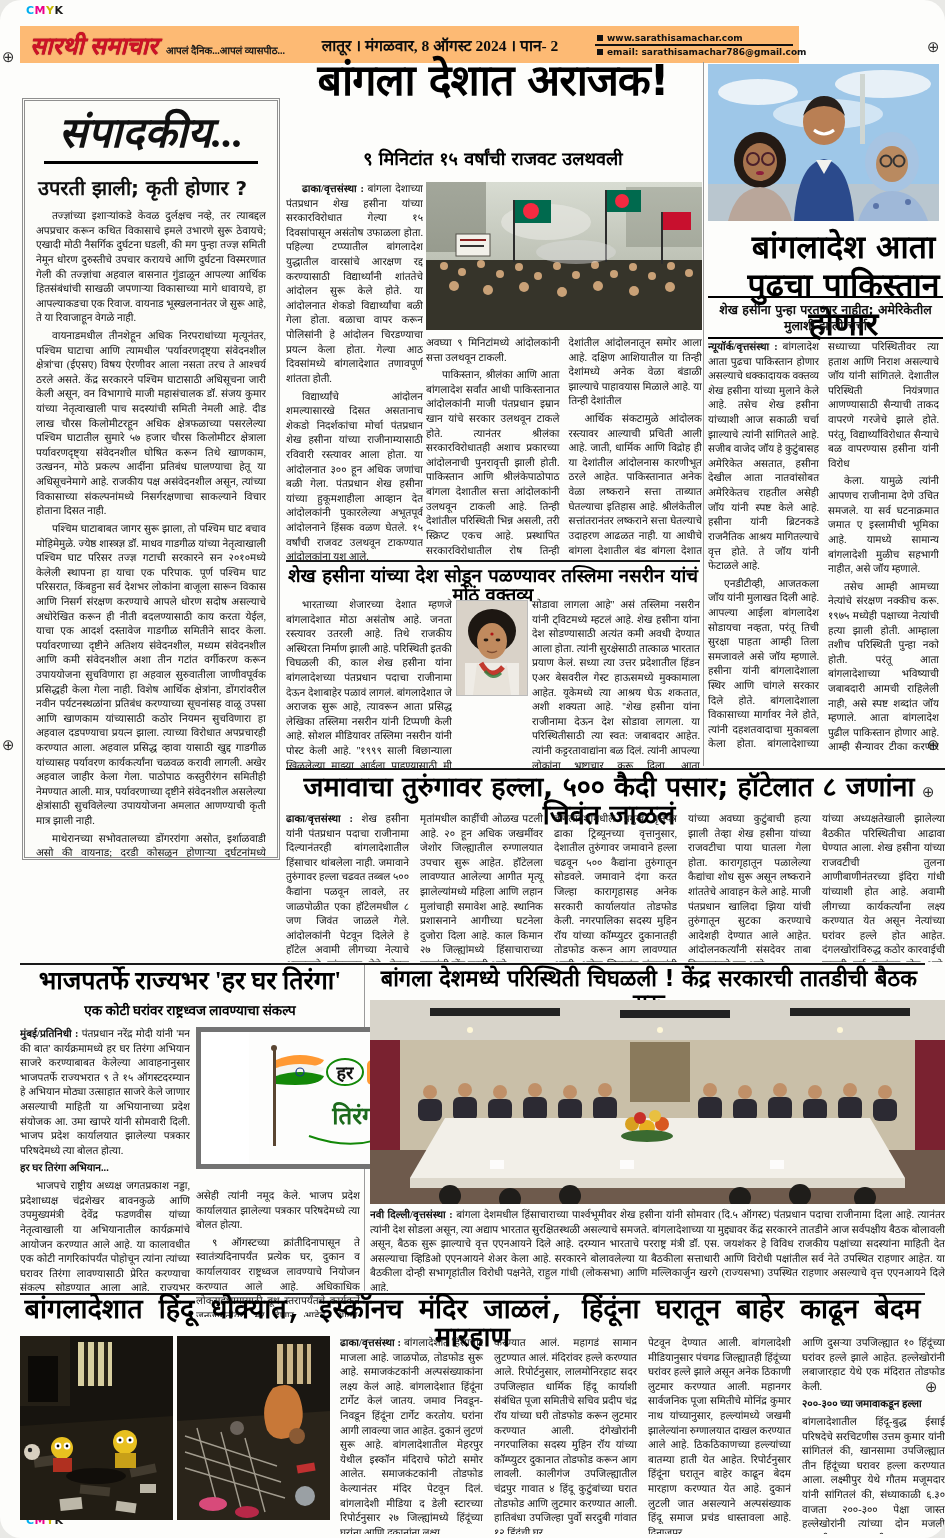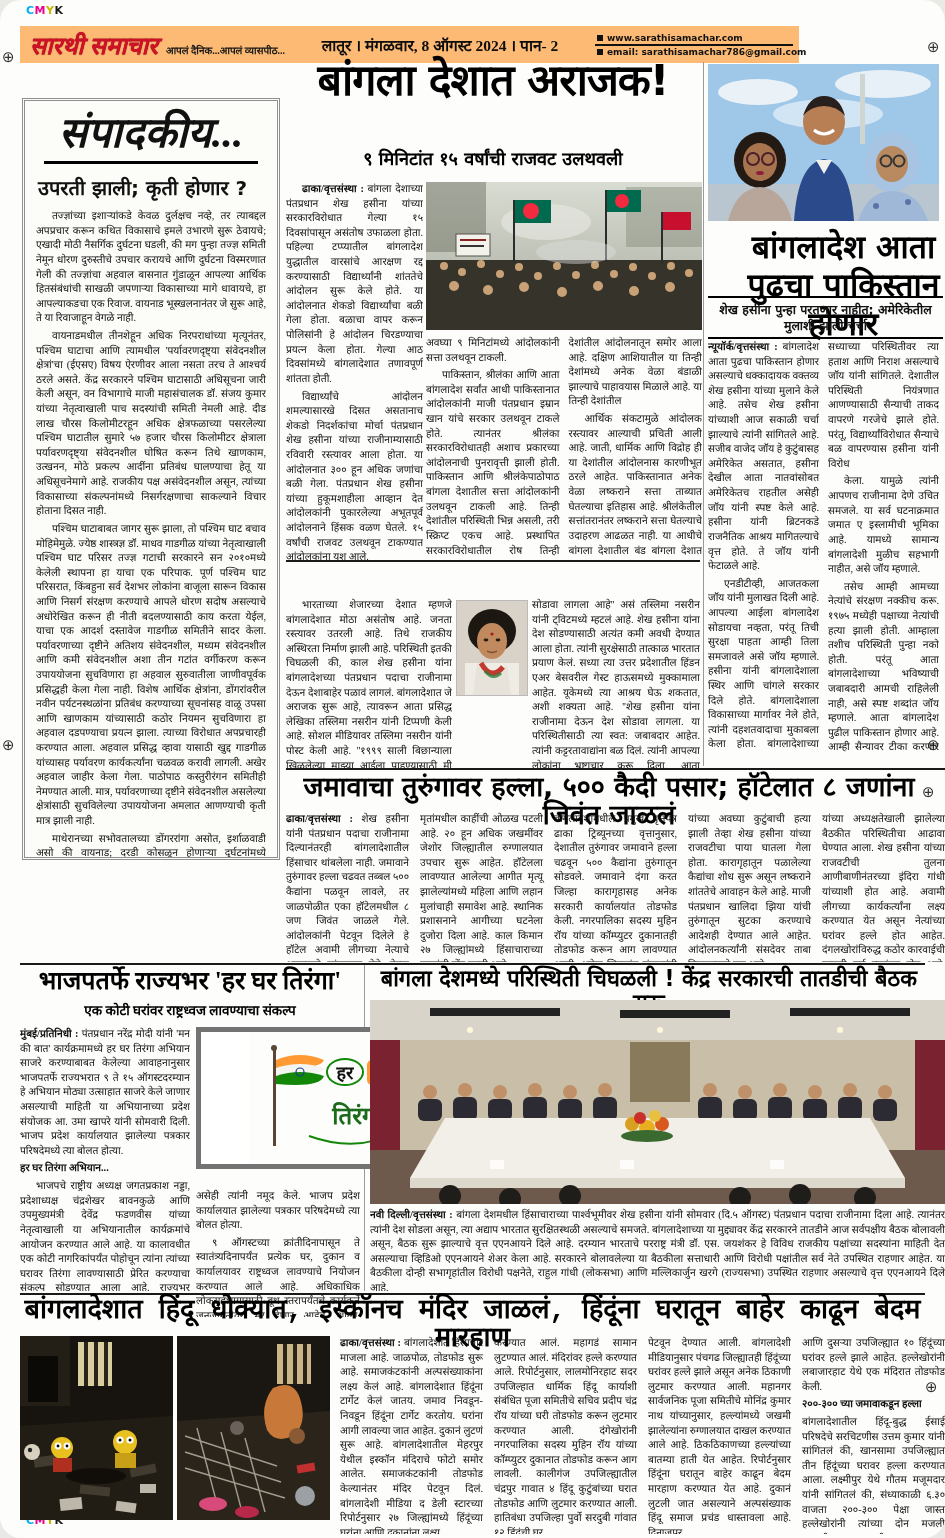--- a/index.html
+++ b/index.html
@@ -137,20 +137,21 @@
     </svg>
   </div>
 
   <div class="abs bt cols2" style="left:426px;top:336px;width:276px;height:224px;">
     <p class="bp noind">अवघ्या ९ मिनिटांमध्ये आंदोलकांनी सत्ता उलथवून टाकली.</p>
     <p class="bp">पाकिस्तान, श्रीलंका आणि आता बांगलादेश सर्वांत आधी पाकिस्तानात आंदोलकांनी माजी पंतप्रधान इम्रान खान यांचे सरकार उलथवून टाकले होते. त्यानंतर श्रीलंका सरकारविरोधातही अशाच प्रकारच्या आंदोलनाची पुनरावृत्ती झाली होती. पाकिस्तान आणि श्रीलंकेपाठोपाठ बांगला देशातील सत्ता आंदोलकांनी उलथवून टाकली आहे. तिन्ही देशांतील परिस्थिती भिन्न असली, तरी स्क्रिप्ट एकच आहे. प्रस्थापित सरकारविरोधातील रोष तिन्ही देशांतील आंदोलनातून समोर आला आहे. दक्षिण आशियातील या तिन्ही देशांमध्ये अनेक वेळा बंडाळी झाल्याचे पाहावयास मिळाले आहे. या तिन्ही देशांतील</p>
     <p class="bp">आर्थिक संकटामुळे आंदोलक रस्त्यावर आल्याची प्रचिती आली आहे. जाती, धार्मिक आणि विद्रोह ही या देशांतील आंदोलनास कारणीभूत ठरले आहेत. पाकिस्तानात अनेक वेळा लष्कराने सत्ता ताब्यात घेतल्याचा इतिहास आहे. श्रीलंकेतील सत्तांतरानंतर लष्कराने सत्ता घेतल्याचे उदाहरण आढळत नाही. या आधीचे बांगला देशातील बंड बांगला देशात याआधी १५ ऑगस्ट १९७५ साली सत्ता उलथवून टाकण्यात आली होती. बांगला देशचे पहिले राष्ट्राध्यक्ष शेख मुजीबूर रेहमान यांच्या हत्येनंतर सरकार उलथवून टाकण्यात आले होते. १९८१ साली जिया उर रेहमान यांची हत्या करण्यात आली होती. त्यानंतरही लष्कराने कब्जा घेण्याचा प्रयत्न केला होता.</p>
   </div>
 
   <div class="abs rule-h" style="left:286px;top:560px;width:414px;height:1.5px;"></div>
+  <div class="abs hl" style="left:286px;top:566px;width:414px;font-size:18.5px;">शेख हसीना यांच्या देश सोडून पळण्यावर तस्लिमा नसरीन यांचं मोठं वक्तव्य</div>
   <div class="abs bt" style="left:286px;top:598px;width:166px;height:170px;">
     <p class="bp">भारताच्या शेजारच्या देशात म्हणजे बांगलादेशात मोठा असंतोष आहे. जनता रस्त्यावर उतरली आहे. तिथे राजकीय अस्थिरता निर्माण झाली आहे. परिस्थिती इतकी चिघळली की, काल शेख हसीना यांना बांगलादेशच्या पंतप्रधान पदाचा राजीनामा देऊन देशाबाहेर पळावं लागलं. बांगलादेशात जे अराजक सुरू आहे, त्यावरून आता प्रसिद्ध लेखिका तस्लिमा नसरीन यांनी टिप्पणी केली आहे. सोशल मीडियावर तस्लिमा नसरीन यांनी पोस्ट केली आहे. ''१९९९ साली बिछान्याला खिळलेल्या माझ्या आईला पाहण्यासाठी मी बांगलादेशात गेले, तेव्हा शेख हसीना यांनी कट्टरतावाद्यांना खुश करण्यासाठी मला देशाबाहेर काढलं. आता विद्यार्थी चळवळीचा भाग असलेल्या त्याच कट्टरतावाद्यांमुळे शेख हसीना यांना देश</p>
   </div>
   <div class="abs photo" style="left:456px;top:600px;width:70px;height:94px;border:1px solid #bbb;">
     <svg width="70" height="94" viewBox="0 0 70 94">
       <rect width="70" height="94" fill="#d9d2c8"></rect>
       <ellipse cx="35" cy="30" rx="24" ry="22" fill="#1d1712"></ellipse>
       <ellipse cx="35" cy="40" rx="15" ry="18" fill="#c08a5e"></ellipse>
       <circle cx="35" cy="33" r="1.6" fill="#b01515"></circle>
       <ellipse cx="29" cy="39" rx="2.4" ry="1.4" fill="#241a12"></ellipse>

